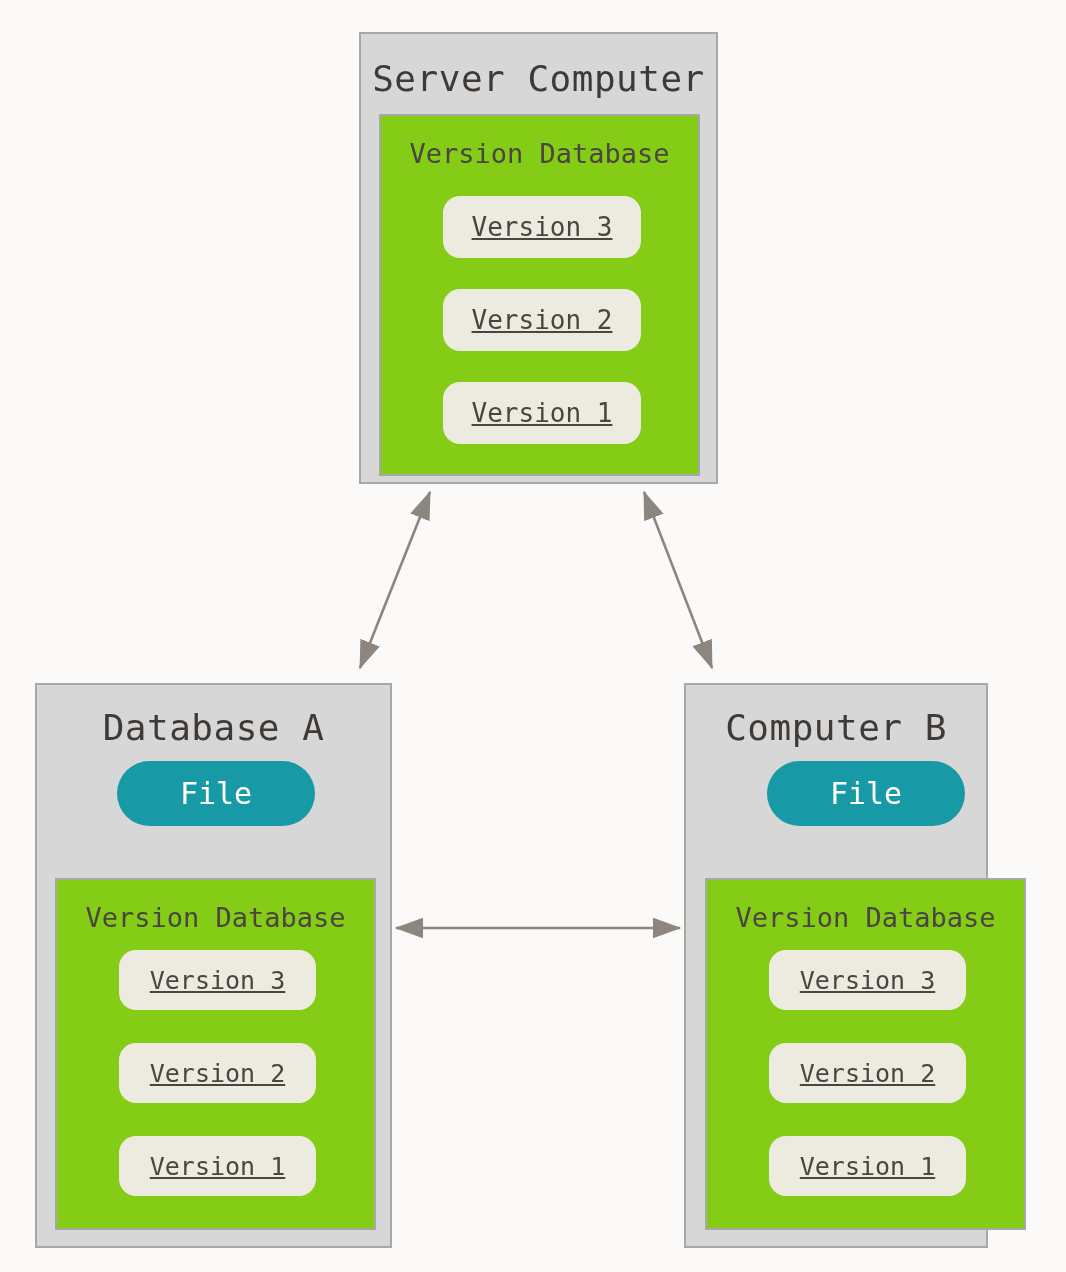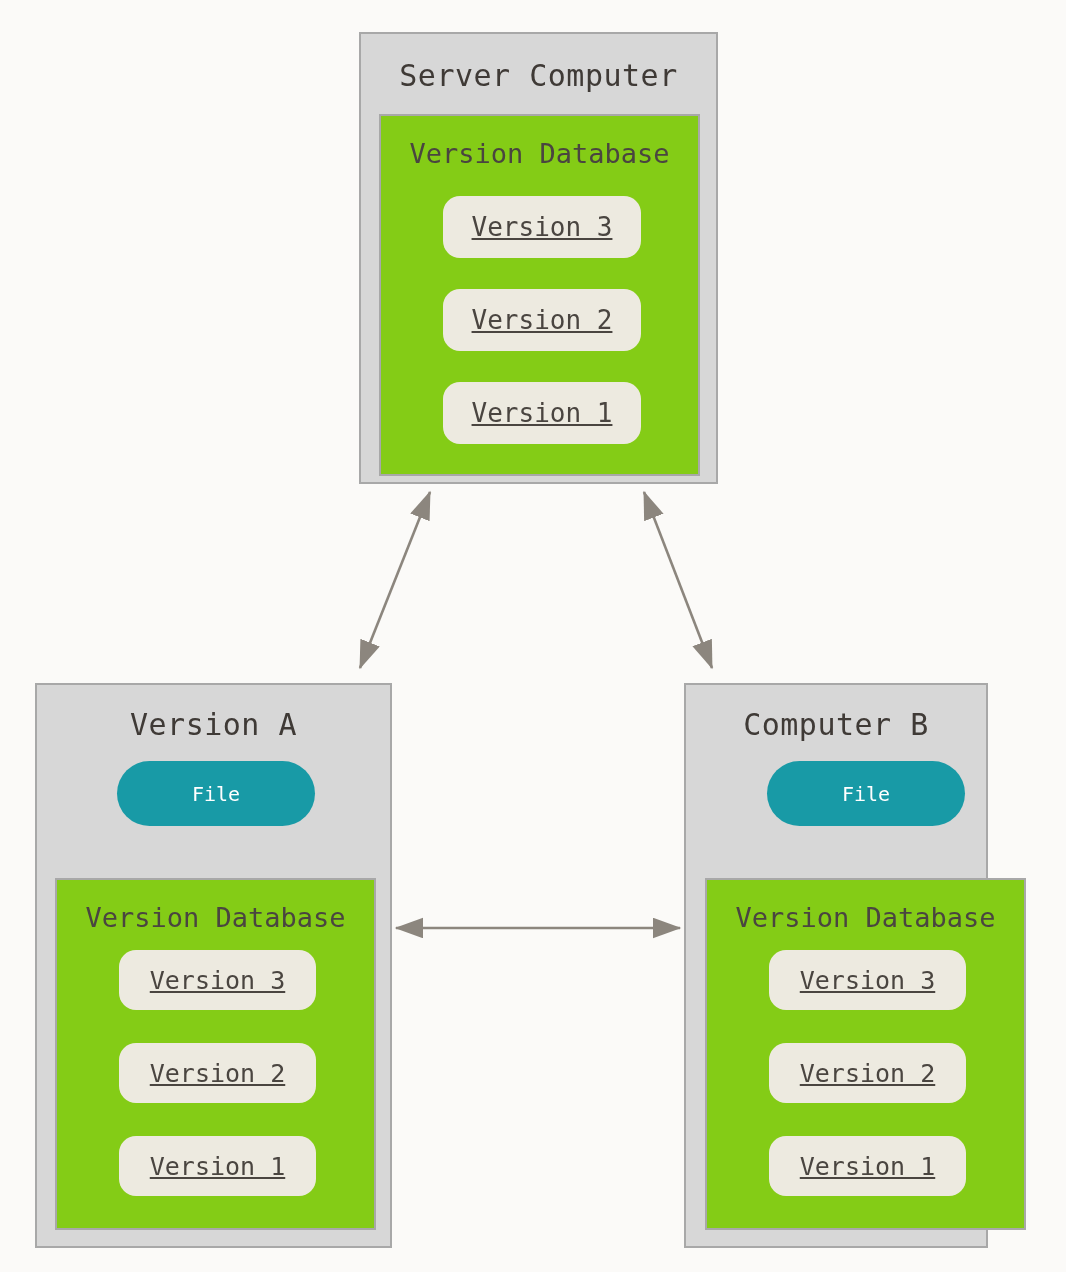--- a/index.html
+++ b/index.html
@@ -32,21 +32,21 @@
     box-sizing: border-box;
     background: #d7d7d7;
     border: 2px solid #a8a8a8;
   }
   .panel-title {
     position: absolute;
     left: 0;
     right: 0;
     text-align: center;
     color: #3f3a36;
-    font-size: 30px;
+    font-size: 36px;
     letter-spacing: 0.5px;
     white-space: nowrap;
   }
 
   
   .dbbox {
     position: absolute;
     box-sizing: border-box;
     background: #84cc16;
     border: 2px solid #a8a8a8;
@@ -77,21 +77,21 @@
   }
   .pill.server-pill { font-size: 26px; }
 
   
   .filepill {
     position: absolute;
     box-sizing: border-box;
     background: #189aa6;
     border-radius: 34px;
     color: #ffffff;
-    font-size: 20px;
+    font-size: 30px;
     display: flex;
     align-items: center;
     justify-content: center;
     white-space: nowrap;
   }
 </style>
 </head>
 <body>
 
 <div id="canvas">
@@ -154,21 +154,21 @@
       <div class="pill server-pill" style="left:62px; top:173px; width:198px; height:62px;">
         <span>Version 2</span>
       </div>
       <div class="pill server-pill" style="left:62px; top:266px; width:198px; height:62px;">
         <span>Version 1</span>
       </div>
     </div>
   </div>
 
   <div class="panel" style="left:35px; top:683px; width:357px; height:565px;">
-    <div class="panel-title" style="top:22px;">Version A</div>
+    <div class="panel-title" style="top:22px;">Database A</div>
 
     <div class="filepill" style="left:80px; top:76px; width:198px; height:65px;">
       <span>File</span>
     </div>
 
     <div class="dbbox" style="left:18px; top:193px; width:321px; height:352px;">
       <div class="dbbox-title" style="top:22px;">Version Database</div>
 
       <div class="pill" style="left:62px; top:70px; width:197px; height:60px;">
         <span>Version 3</span>

